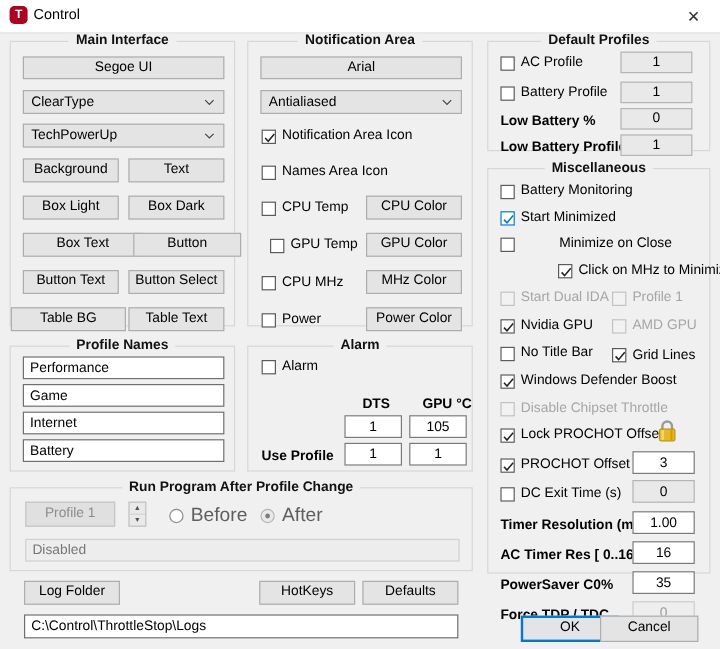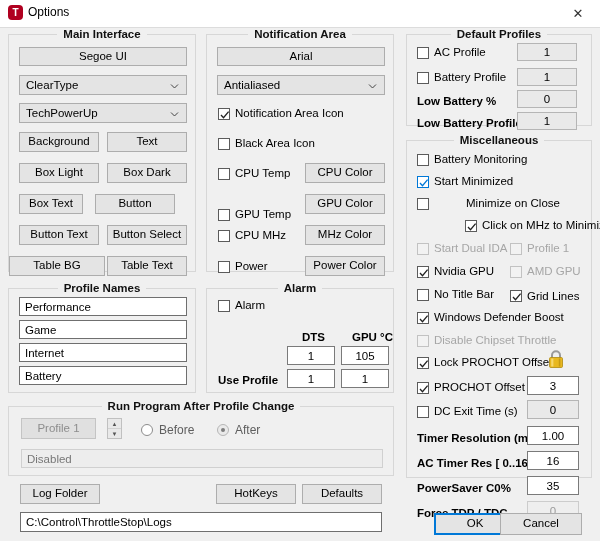--- a/index.html
+++ b/index.html
@@ -122,21 +122,21 @@
   .rb .circ{
     width:12px;height:12px;border-radius:50%;box-sizing:border-box;
     border:1px solid #8c8c8c;background:#fff;margin-right:6px;
     position:relative;flex:0 0 auto;
   }
   .rb.on .circ{border-color:#b6b6b6;background:#eaeaea;}
   .rb.on .circ:after{
     content:"";position:absolute;left:3px;top:3px;width:4px;height:4px;
     border-radius:50%;background:#7d7d7d;
   }
-  .rb .txt{color:#5e5e5e;font-size:12px;}
+  .rb .txt{color:#5e5e5e;font-size:16px;}
 
   
   .spin{
     position:absolute;box-sizing:border-box;
     background:#e9e9e9;border:1px solid #c0c0c0;
     display:flex;flex-direction:column;
   }
   .spin div{flex:1;display:flex;align-items:center;justify-content:center;font-size:6px;color:#555;}
   .spin div:first-child{border-bottom:1px solid #d2d2d2;}
 
@@ -146,21 +146,21 @@
   
   .btn.primary{
     border:2px solid #0078d7;background:#e4e4e4;margin-left:22px;
   }
 </style>
 </head>
 <body>
 
 <div class="titlebar">
   <div class="tb-icon">T</div>
-  <div class="tb-title">Options</div>
+  <div class="tb-title">Control</div>
   <div class="tb-close">✕</div>
 </div>
 
 <div class="group" style="left:8px;top:34px;width:188px;height:238px;">
   <div class="gtitle">
     <span>Main Interface</span>
   </div>
 
   <div class="btn" style="left:10px;top:12px;width:168px;height:19px;">Segoe UI</div>
 
@@ -181,22 +181,22 @@
         </svg>
     </span>
   </div>
 
   <div class="btn" style="left:10px;top:97px;width:80px;height:20px;">Background</div>
   <div class="btn" style="left:98px;top:97px;width:80px;height:20px;">Text</div>
 
   <div class="btn" style="left:10px;top:128px;width:80px;height:20px;">Box Light</div>
   <div class="btn" style="left:98px;top:128px;width:80px;height:20px;">Box Dark</div>
 
-  <div class="btn" style="left:10px;top:159px;width:64px;height:20px;">Box Text</div>
-  <div class="btn" style="left:86px;top:159px;width:80px;height:20px;">Button</div>
+  <div class="btn" style="left:10px;top:159px;width:100px;height:20px;">Box Text</div>
+  <div class="btn" style="left:102px;top:159px;width:90px;height:20px;">Button</div>
 
   <div class="btn" style="left:10px;top:190px;width:80px;height:20px;">Button Text</div>
   <div class="btn" style="left:98px;top:190px;width:80px;height:20px;">Button Select</div>
 
   <div class="btn" style="left:0;top:221px;width:96px;height:20px;">Table BG</div>
   <div class="btn" style="left:98px;top:221px;width:80px;height:20px;">Table Text</div>
 </div>
 
 <div class="group" style="left:206px;top:34px;width:188px;height:238px;">
   <div class="gtitle">
@@ -218,30 +218,30 @@
     <span class="box">
       <svg width="12" height="12" viewBox="0 0 12 12">
           <path d="M2 6 L4.5 8.7 L9.6 2.6" stroke="#222" stroke-width="1.3" fill="none"></path>
         </svg>
     </span>
     <span class="txt">Notification Area Icon</span>
   </div>
 
   <div class="cb" style="left:11px;top:102px;">
     <span class="box"></span>
-    <span class="txt">Black Area Icon</span>
+    <span class="txt">Names Area Icon</span>
   </div>
 
   <div class="cb" style="left:11px;top:132px;">
     <span class="box"></span>
     <span class="txt">CPU Temp</span>
   </div>
   <div class="btn" style="left:98px;top:128px;width:80px;height:20px;">CPU Color</div>
 
-  <div class="cb" style="left:11px;top:163px;margin-top:10px;">
+  <div class="cb" style="left:18px;top:163px;">
     <span class="box"></span>
     <span class="txt">GPU Temp</span>
   </div>
   <div class="btn" style="left:98px;top:159px;width:80px;height:20px;">GPU Color</div>
 
   <div class="cb" style="left:11px;top:194px;">
     <span class="box"></span>
     <span class="txt">CPU MHz</span>
   </div>
   <div class="btn" style="left:98px;top:190px;width:80px;height:20px;">MHz Color</div>

